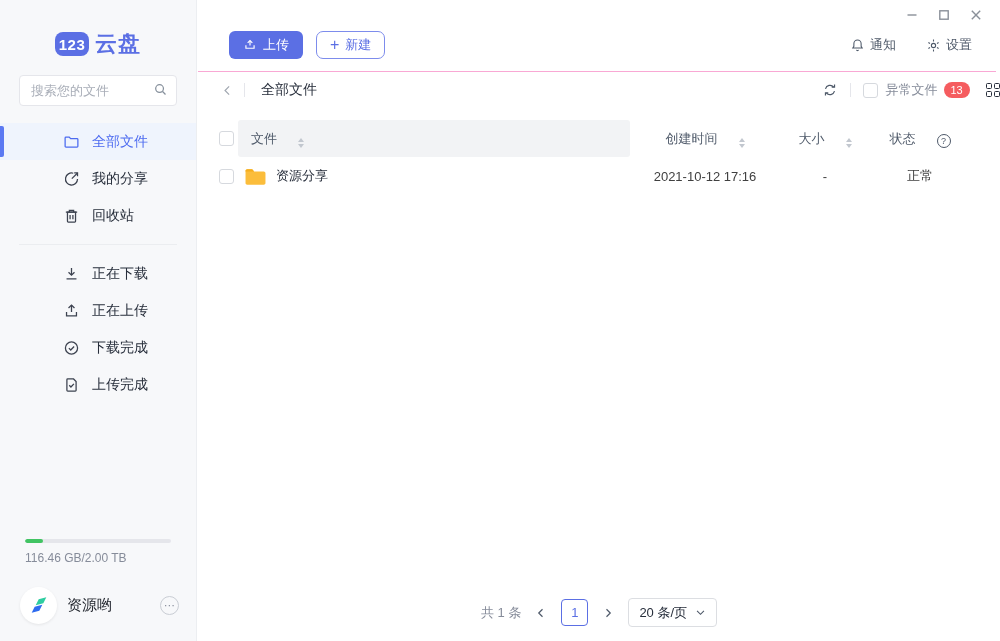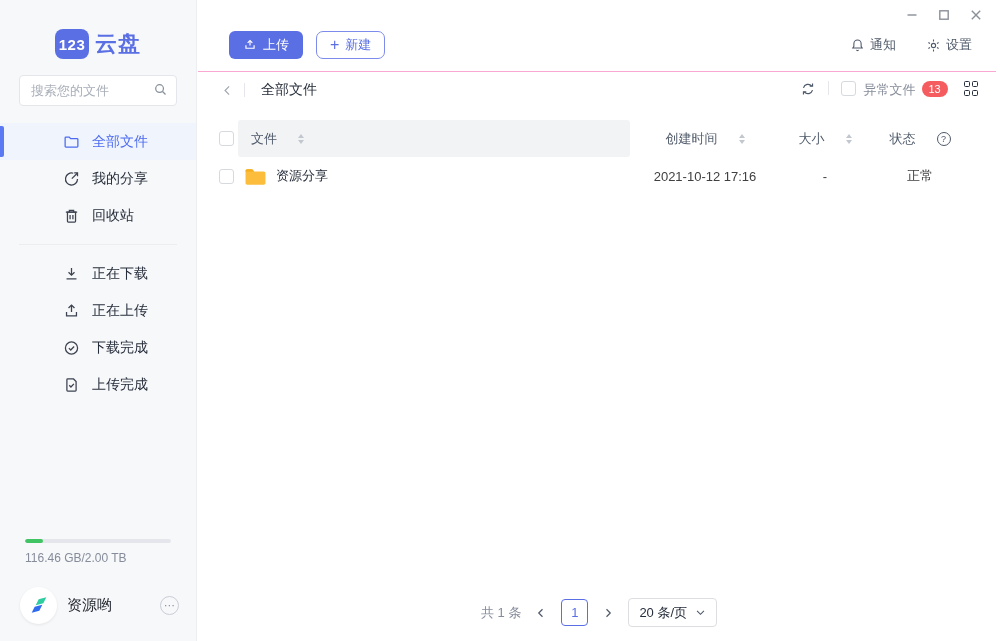--- a/index.html
+++ b/index.html
@@ -4,21 +4,21 @@
 <style>
   * { margin:0; padding:0; box-sizing:border-box; }
   html,body { width:1000px; height:641px; overflow:hidden;
     font-family:"Liberation Sans","DejaVu Sans",sans-serif; color:#1d2129; background:#fff; }
   .app { position:relative; width:1000px; height:641px; background:#fff; }
 
   
   .sidebar { position:absolute; left:0; top:0; width:197px; height:641px;
     background:#f7f8fa; border-right:1px solid #eceef1; display:flex; flex-direction:column; }
   .logo-row { display:flex; align-items:center; justify-content:center; gap:6px; margin-top:27px; height:34px; }
-  .logo-badge { width:34px; height:30px; background:#5b6fe4; border-radius:8px; color:#fff;
+  .logo-badge { width:34px; height:24px; background:#5b6fe4; border-radius:8px; color:#fff;
     font-weight:bold; font-size:15px; display:flex; align-items:center; justify-content:center; letter-spacing:.5px; }
   .logo-text { color:#5b6fe4; font-size:22px; font-weight:bold; letter-spacing:1px; }
   .search-wrap { margin:14px 19px 0 19px; position:relative; }
   .search-input { width:100%; height:31px; background:#fff; border:1px solid #e5e6eb; border-radius:4px;
     padding:0 30px 0 11px; font-size:13px; color:#1d2129; outline:none; }
   .search-input::placeholder { color:#a9aeb8; }
   .search-icon { position:absolute; right:9px; top:7px; color:#86909c; }
 
   .nav { margin-top:17px; }
   .nav-item { position:relative; height:37px; display:flex; align-items:center; padding-left:63px;
@@ -56,41 +56,41 @@
   .btn-new { position:absolute; left:118px; top:31px; height:28px; padding:0 13px; background:#fff;
     color:#5b6fe4; border:1px solid #7d8cec; border-radius:7px; font-size:13px; display:flex; align-items:center; gap:6px; cursor:pointer; }
   .top-links { position:absolute; right:24px; top:36px; display:flex; align-items:center; gap:30px; }
   .top-link { display:flex; align-items:center; gap:5px; color:#4e5969; font-size:13px; cursor:pointer; }
 
   .crumb-bar { position:absolute; left:0; right:0; top:72px; height:36px; display:flex; align-items:center; }
   .crumb-left { display:flex; align-items:center; margin-left:23px; gap:10px; }
   .crumb-back { color:#a0a6b0; display:flex; cursor:pointer; }
   .v-div { width:1px; height:14px; background:#e5e6eb; }
   .crumb-title { font-size:14px; color:#272e3b; margin-left:6px; }
-  .crumb-right { margin-left:auto; display:flex; align-items:flex-start; margin-right:22px; gap:12px; }
+  .crumb-right { margin-left:auto; display:flex; align-items:center; gap:12px; }
   .refresh-btn { color:#4e5969; display:flex; cursor:pointer; }
   .checkbox { width:15px; height:15px; background:#fff; border:1px solid #d6d9de; border-radius:3px; cursor:pointer; flex:0 0 auto; }
   .abn-label { color:#868c9a; font-size:13px; margin-left:-4px; }
   .abn-badge { min-width:26px; height:16px; background:#f55c5f; color:#fff; border-radius:9px;
     font-size:11px; display:flex; align-items:center; justify-content:center; padding:6px 6px; margin-left:-6px; }
   .grid-btn { display:grid; grid-template-columns:6px 6px; grid-template-rows:6px 6px; gap:2.5px; cursor:pointer; margin-left:4px; }
   .grid-btn span { border:1.6px solid #272e3b; border-radius:1.5px; }
 
   .table-area { position:absolute; left:0; right:0; top:120px; }
   .thead { display:flex; align-items:center; height:37px; }
   .trow  { display:flex; align-items:center; height:38px; }
   .cell-check { flex:0 0 auto; margin-left:21px; }
   .cell-file-head { flex:1 1 auto; margin-left:4px; height:37px; background:#f2f3f5; border-radius:3px;
     display:flex; align-items:center; padding-left:13px; }
   .cell-file { flex:1 1 auto; margin-left:4px; display:flex; align-items:center; padding-left:6px; gap:9px; }
   .cell-time { flex:0 0 150px; text-align:center; }
   .cell-size { flex:0 0 90px; text-align:center; }
   .cell-status { flex:0 0 100px; margin-right:30px; text-align:center; }
   .th-label { font-size:13px; color:#4e5969; }
-  .th-inline { display:inline-flex; align-items:center; gap:21px; }
+  .th-inline { display:inline-flex; align-items:flex-end; gap:21px; }
   .sorter { display:inline-flex; flex-direction:column; gap:2px; }
   .sorter i { width:0; height:0; border-left:3.5px solid transparent; border-right:3.5px solid transparent; }
   .sorter .up { border-bottom:4px solid #c2c7cf; }
   .sorter .dn { border-top:4px solid #c2c7cf; }
   .help-circle { width:14px; height:14px; border:1px solid #4e5969; border-radius:50%; color:#4e5969;
     font-size:9px; display:inline-flex; align-items:center; justify-content:center; }
   .file-name { font-size:13px; color:#272e3b; }
   .td-text { font-size:13px; color:#404040; }
 
   

